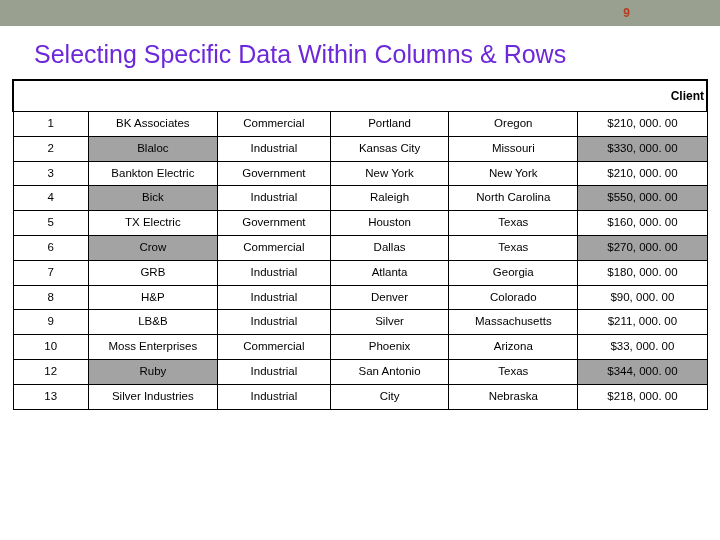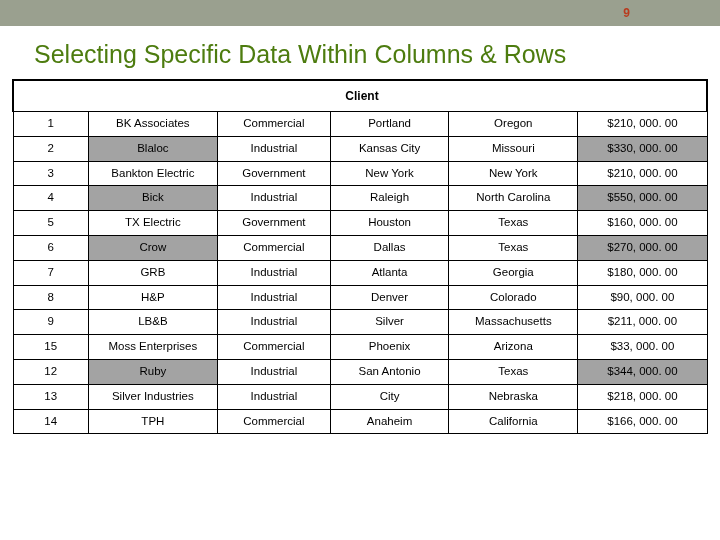--- a/index.html
+++ b/index.html
@@ -18,21 +18,21 @@
     align-items: center;
     justify-content: flex-end;
     padding-right: 90px;
   }
   .pagenum {
     color: #b83b1e;
     font-weight: bold;
     font-size: 12px;
   }
   .title {
-    color: #4d7c0f;
+    color: #6d28d9;
     font-size: 25px;
     margin: 14px 0 10px 34px;
     font-weight: 400;
   }
   .tablewrap {
     margin: 0 12px;
   }
   table {
     border-collapse: collapse;
     width: 100%;
@@ -40,21 +40,21 @@
   }
   th, td {
     border: 1px solid #000;
     text-align: center;
     font-size: 11.5px;
     vertical-align: middle;
     padding: 5px 2px;
     line-height: 1.2;
   }
   th.grouphead {
-    text-align: center;
+    text-align: right;
     padding-left: 6px;
     font-weight: bold;
     height: 20px;
     font-size: 12px;
     border-top: 2px solid #000;
     border-left: 2px solid #000;
     border-right: 2px solid #000;
   }
   tr.colhead th {
     font-weight: bold;
@@ -162,21 +162,21 @@
         </tr>
         <tr>
           <td>9</td>
           <td>LB&amp;B</td>
           <td>Industrial</td>
           <td>Silver</td>
           <td>Massachusetts</td>
           <td>$211, 000. 00</td>
         </tr>
         <tr>
-          <td>15</td>
+          <td>10</td>
           <td>Moss Enterprises</td>
           <td>Commercial</td>
           <td>Phoenix</td>
           <td>Arizona</td>
           <td>$33, 000. 00</td>
         </tr>
         <tr>
           <td>12</td>
           <td class="hl">Ruby</td>
           <td>Industrial</td>
@@ -185,23 +185,15 @@
           <td class="hl">$344, 000. 00</td>
         </tr>
         <tr>
           <td>13</td>
           <td>Silver Industries</td>
           <td>Industrial</td>
           <td>City</td>
           <td>Nebraska</td>
           <td>$218, 000. 00</td>
         </tr>
-        <tr>
-          <td>14</td>
-          <td>TPH</td>
-          <td>Commercial</td>
-          <td>Anaheim</td>
-          <td>California</td>
-          <td>$166, 000. 00</td>
-        </tr>
       </tbody>
   </table>
 </div>
 
 </body></html>

